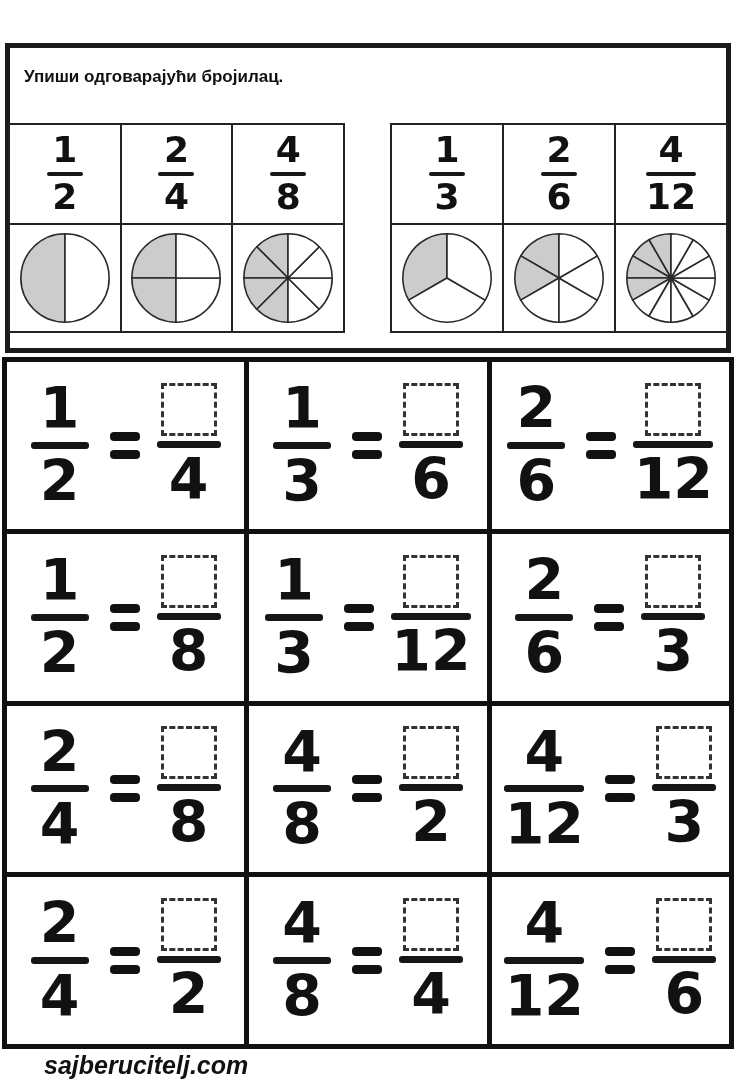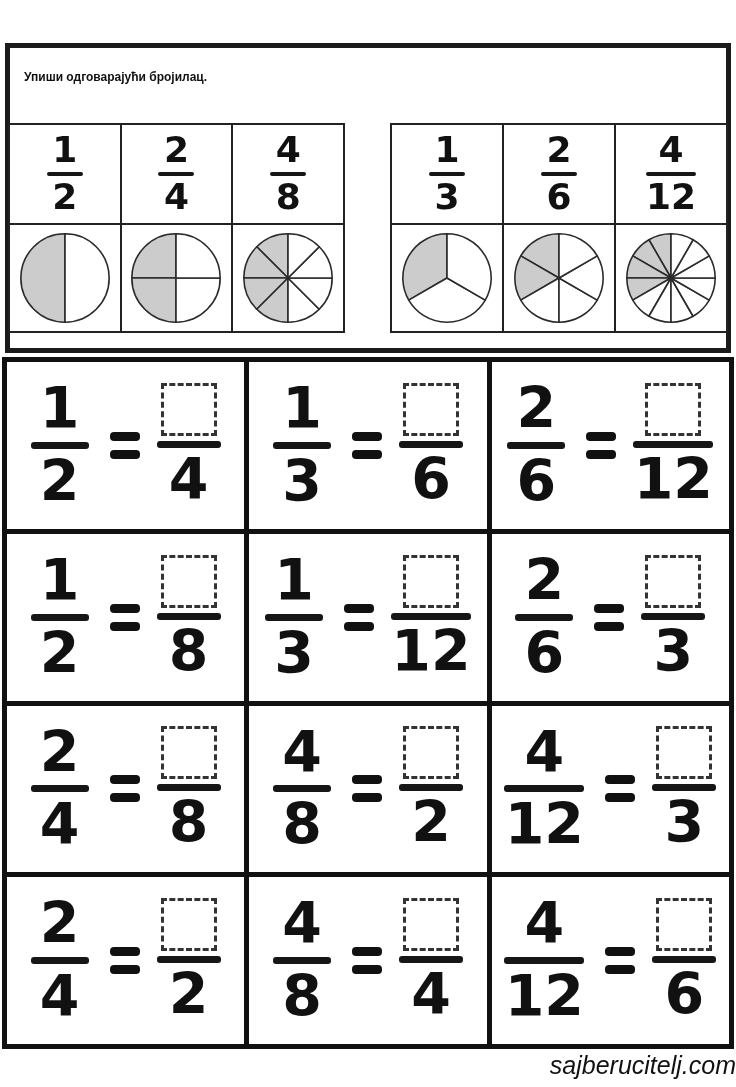--- a/index.html
+++ b/index.html
@@ -4,21 +4,21 @@
 <style>
   html,body{margin:0;padding:0;background:#ffffff;}
   body{width:736px;height:1087px;position:relative;overflow:hidden;
        font-family:"DejaVu Sans",sans-serif;color:#111;}
   .page{position:absolute;inset:0;}
 
   
   .header-box{position:absolute;left:5px;top:43px;width:726px;height:310px;
               border:5px solid #1b1b1b;box-sizing:border-box;background:#fff;}
   .instr{font-family:"Liberation Sans",sans-serif;font-weight:bold;
-         font-size:12px;line-height:26px;margin-left:14px;}
+         font-size:17px;line-height:26px;margin-left:14px;}
   .instr.first{margin-top:16px;}
 
   
   .ref-table{position:absolute;top:123px;height:210px;box-sizing:border-box;
              display:grid;grid-template-columns:repeat(3,1fr);
              grid-template-rows:98px 1fr;gap:2px;background:#222;
              border:2px solid #222;}
   .ref-table.t1{left:8px;width:337px;}
   .ref-table.t2{left:390px;width:338px;}
   .rcell{background:#fff;display:flex;align-items:center;justify-content:center;}
@@ -41,22 +41,22 @@
   .eq{display:flex;flex-direction:column;gap:9px;margin:0 17px 0 21px;}
   .eq span{display:block;width:30px;height:9px;background:#111;border-radius:4px;}
 
   .rfrac{display:flex;flex-direction:column;align-items:center;}
   .abox{width:56px;height:53px;border:3px dashed #333;box-sizing:border-box;
         background:#fff;margin-bottom:5px;}
   .rbar{height:7px;}
   .big-den{font-size:57px;font-weight:bold;line-height:1;margin-top:3px;}
 
   
-  .brand{position:absolute;left:0;right:0;top:1051px;text-align:right;
-         font-family:"Liberation Sans",sans-serif;font-weight:normal;
+  .brand{position:absolute;left:0;right:0;top:1051px;text-align:left;
+         font-family:"Liberation Sans",sans-serif;font-weight:bold;
          font-style:italic;font-size:25px;margin-left:44px;}
 </style>
 </head>
 <body>
 
 <div class="page">
 
   <div class="header-box">
     <div class="instr first">Упиши одговарајући бројилац.</div>
   </div>

